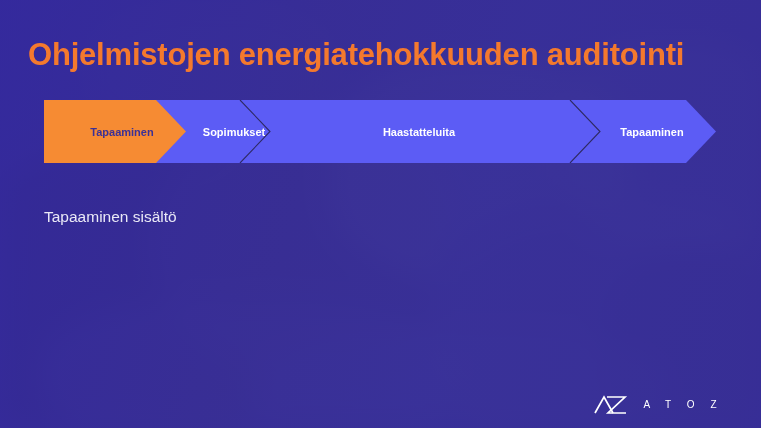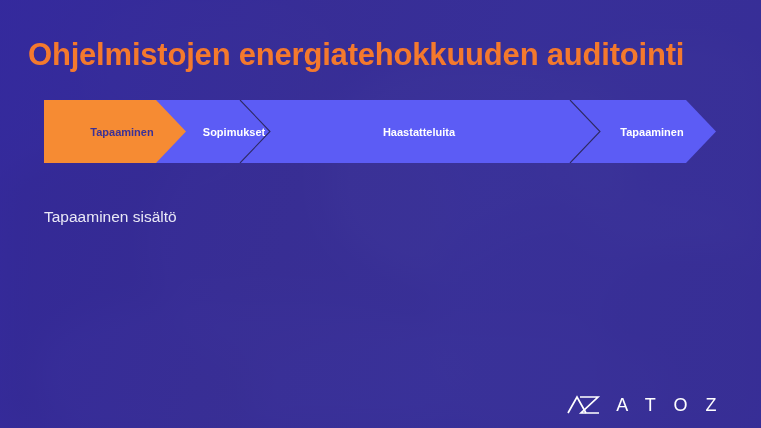--- a/index.html
+++ b/index.html
@@ -57,21 +57,21 @@
   }
   ul.bullets li .dot{
     position:absolute;left:9px;top:7px;width:5px;height:5px;border-radius:50%;
     background:#EDECF8;
   }
 
   
   .logo{position:absolute;right:38px;bottom:14px;display:flex;align-items:center;gap:13px;}
   .logo svg{display:block;}
   .wordmark{
-    font-size:18px;color:#ffffff;letter-spacing:6.5px;font-weight:normal;
+    font-size:10px;color:#ffffff;letter-spacing:6.5px;font-weight:normal;
     line-height:1;padding-left:2px;text-align:right;
   }
 </style>
 </head>
 <body>
 
 <div class="slide">
 
   <div class="photo">
     <div class="ph ph1"></div>

